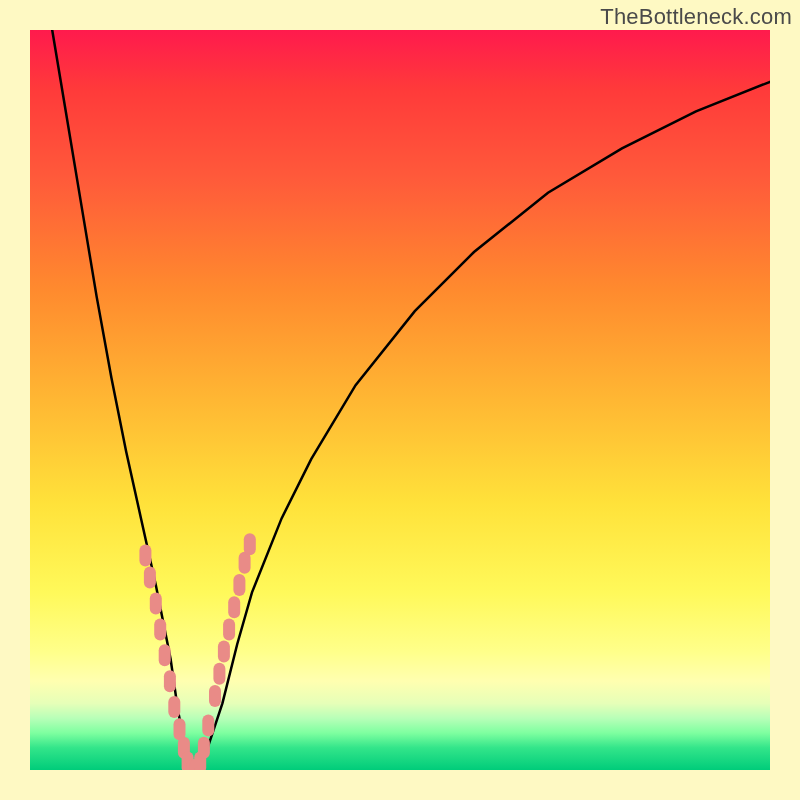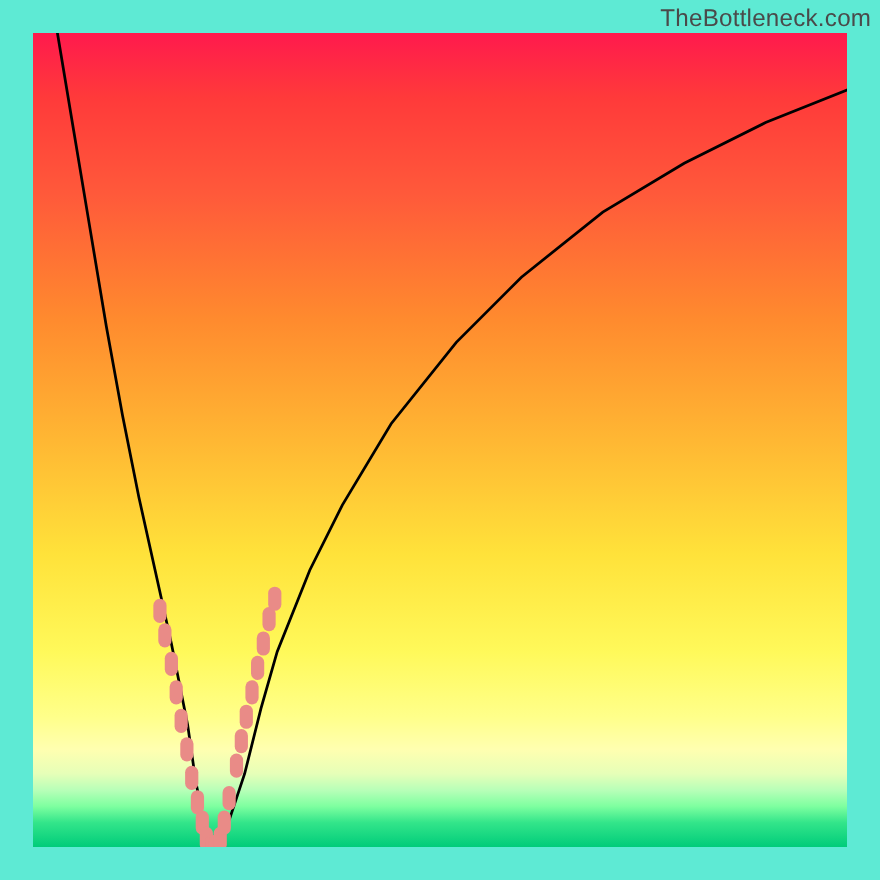--- a/index.html
+++ b/index.html
@@ -8,21 +8,21 @@
     width: 800px;
     height: 800px;
     overflow: hidden;
     background: #000;
     font-family: Arial, Helvetica, sans-serif;
   }
   .frame {
     position: absolute;
     left: 0; top: 0;
     width: 800px; height: 800px;
-    background: #5eead4;
+    background: #fef9c3;
   }
   .plot {
     position: absolute;
     left: 30px;
     top: 30px;
     width: 740px;
     height: 740px;
     overflow: hidden;
   }
   .gradient {

